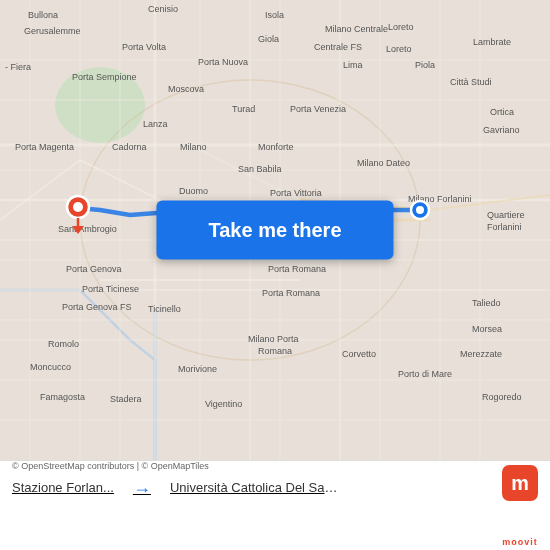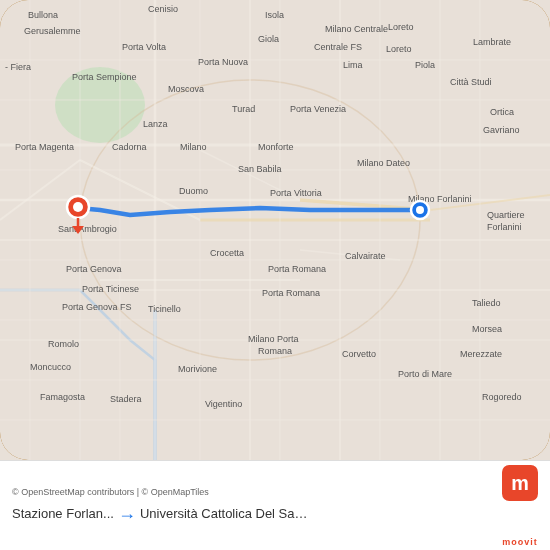--- a/index.html
+++ b/index.html
@@ -10,21 +10,20 @@
       font-family: 'Arial', sans-serif;
       background: #e8e0d8;
     }
 
     #map-container {
       width: 550px;
       height: 460px;
       position: relative;
       overflow: hidden;
       background-color: #a16207;
-      border-radius: 28px;
     }
 
     
     #map-svg {
       width: 100%;
       height: 100%;
       position: absolute;
       top: 0; left: 0;
     }
 
@@ -49,21 +48,20 @@
       white-space: nowrap;
       box-shadow: 0 2px 8px rgba(0,0,0,0.3);
     }
 
     
     #footer {
       width: 550px;
       height: 90px;
       background: white;
       display: flex;
-      align-items: center;
       padding: 0 12px;
       border-top: 1px solid #ddd;
       gap: 0;
     }
 
     #footer-left {
       display: flex;
       flex-direction: column;
       flex: 1;
       min-width: 0;
@@ -71,21 +69,22 @@
 
     #footer-attribution {
       font-size: 9px;
       color: #666;
       margin-bottom: 6px;
     }
 
     #footer-route {
       display: flex;
       align-items: center;
-      gap: 4px;
+      gap: 19px;
+      text-decoration: underline;
     }
 
     #from-label {
       font-size: 13px;
       color: #333;
       font-weight: 500;
       white-space: nowrap;
       overflow: hidden;
       text-overflow: ellipsis;
       max-width: 160px;
@@ -248,20 +247,23 @@
     <circle cx="78" cy="207" r="11" fill="#e8462a" stroke="white" stroke-width="2.5"></circle>
     <circle cx="78" cy="207" r="5" fill="white"></circle>
 
     <line x1="78" y1="218" x2="78" y2="226" stroke="#e8462a" stroke-width="2.5"></line>
     <polygon points="72,226 84,226 78,234" fill="#e8462a"></polygon>
 
     <circle cx="420" cy="210" r="9" fill="#1a73e8" stroke="white" stroke-width="2.5"></circle>
     <circle cx="420" cy="210" r="4" fill="white"></circle>
   </svg>
 
+  <div id="button-overlay">
+    <button id="take-me-there-btn">Take me there</button>
+  </div>
 </div>
 
 <div id="footer">
   <div id="footer-left">
     <div id="footer-attribution">© OpenStreetMap contributors | © OpenMapTiles</div>
     <div id="footer-route">
       <span id="from-label">Stazione Forlan...</span>
       <span id="arrow-icon">→</span>
       <span id="to-label">Università Cattolica Del Sacro Cu...</span>
     </div>

